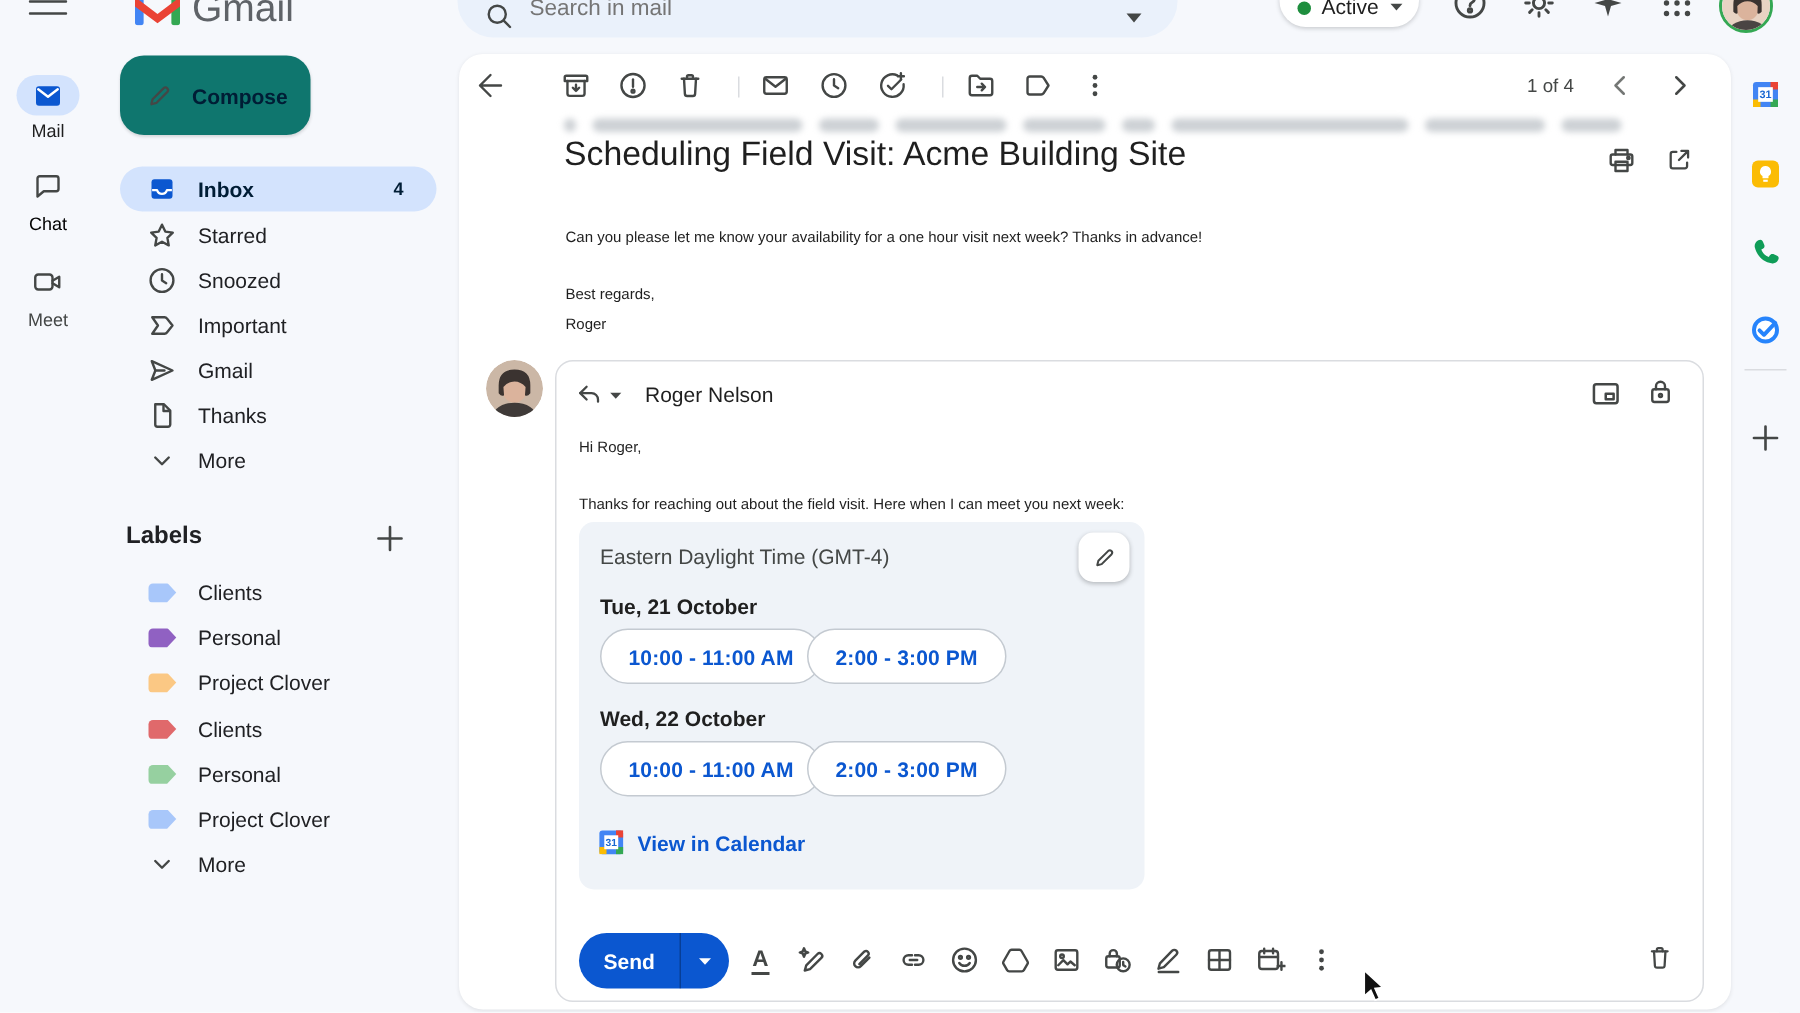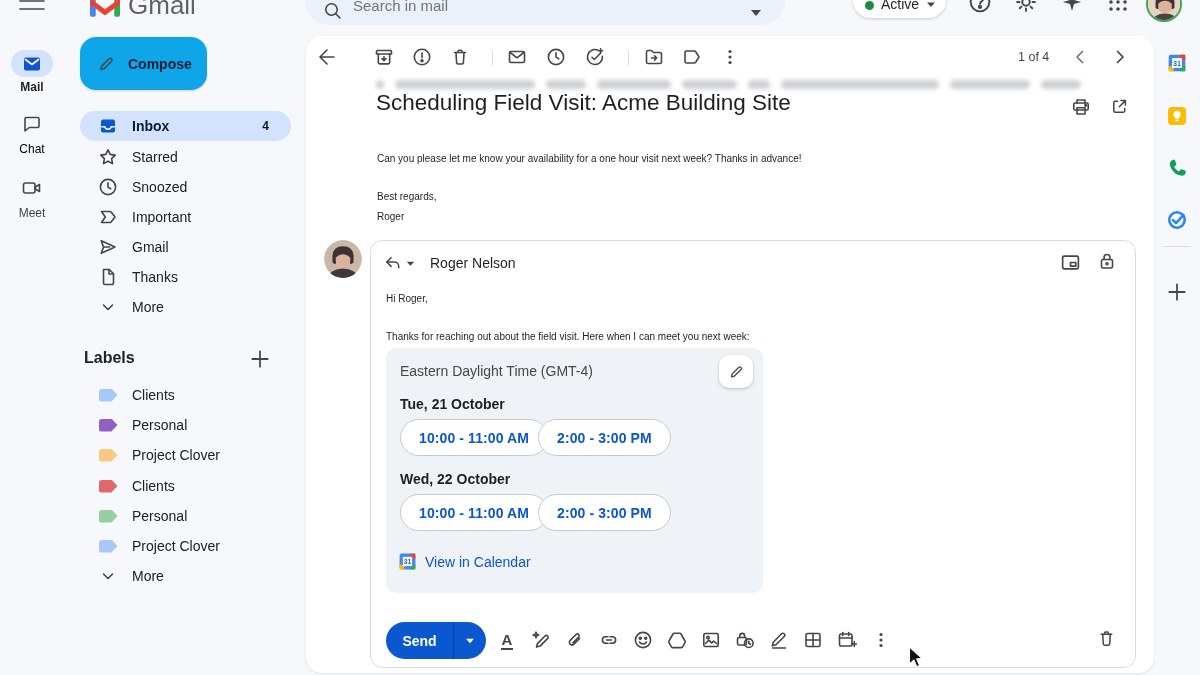--- a/index.html
+++ b/index.html
@@ -3,21 +3,21 @@
 <meta charset="utf-8">
 <style>
   *{margin:0;padding:0;box-sizing:border-box}
   html,body{width:1200px;height:675px;overflow:hidden}
   body{position:relative;background:#f6f8fc;font-family:"Liberation Sans",sans-serif;color:#1f1f1f}
   .abs{position:absolute}
   .txt{white-space:nowrap}
   svg.st path,svg.st rect,svg.st circle,svg.st line,svg.st polyline,svg.st ellipse{stroke:#444746;fill:none;stroke-width:1.6;stroke-linecap:round;stroke-linejoin:round}
   svg .fl{fill:#444746;stroke:none}
   .card{background:#fff;border-radius:16px;box-shadow:0 1px 3px rgba(0,0,0,.09)}
-  .pillbtn{display:flex;align-items:center;border-radius:16px;background:#0ea5e9;box-shadow:0 1px 2px rgba(60,64,67,.18)}
+  .pillbtn{display:flex;align-items:center;border-radius:16px;background:#0f766e;box-shadow:0 1px 2px rgba(60,64,67,.18)}
   .navrow{display:flex;align-items:center;height:30px;border-radius:15px;font-size:14px;color:#202124}
   .navrow .nico{width:20px;margin-left:18px;margin-right:14px;display:flex;justify-content:center}
   .navrow.sel{background:#d3e3fd;font-weight:bold;color:#001d35}
   .tag{width:19px;height:13px;border-radius:3px;clip-path:polygon(0 0,68% 0,100% 50%,68% 100%,0 100%)}
   .chip{position:absolute;display:inline-flex;align-items:center;height:37px;padding:0 18px;background:#fff;border:1px solid #c4cad1;border-radius:19px;color:#0b57d0;font-size:14px;font-weight:bold;letter-spacing:.1px}
   .blurbar{height:9px;border-radius:5px;background:#cdd1d5;filter:blur(2px);display:inline-block;margin-right:11px;vertical-align:middle}
   .ibtn{display:flex;align-items:center;justify-content:center;cursor:pointer}
   .body-text{font-size:10px;line-height:20px;color:#1f1f1f}
 </style>
 </head>
@@ -102,21 +102,21 @@
       <path fill="#4a4443" d="M4 36 a14 9 0 0 1 28 0 Z"></path>
     </svg>
 </div>
 
 <div class="abs" style="left:11px;top:50px;width:42px;height:27px;border-radius:14px;background:#d3e3fd;display:flex;align-items:center;justify-content:center">
   <svg width="20" height="20" viewBox="0 0 20 20">
     <rect x="2" y="3.5" width="16" height="13" rx="2" fill="#0b57d0"></rect>
     <path d="M3.5 5.5 l6.5 5 6.5-5" stroke="#fff" fill="none" stroke-width="1.6" stroke-linecap="round" stroke-linejoin="round"></path>
   </svg>
 </div>
-<div class="abs txt" style="left:0;top:80px;width:64px;text-align:center;font-size:12px;font-weight:bold;color:#1f1f1f">Mail</div>
+<div class="abs txt" style="left:0;top:80px;width:64px;text-align:center;font-size:12px;font-weight:normal;color:#1f1f1f">Mail</div>
 
 <div class="abs ibtn" style="left:22px;top:114px">
   <svg class="st" width="20" height="20" viewBox="0 0 20 20">
       <path d="M4.5 3.5 h11 A1.5 1.5 0 0 1 17 5 v7 a1.5 1.5 0 0 1-1.5 1.5 H7.2 L3 17 V5 a1.5 1.5 0 0 1 1.5-1.5 Z"></path>
     </svg>
 </div>
 <div class="abs txt" style="left:0;top:142px;width:64px;text-align:center;font-size:12px;color:#000000">Chat</div>
 
 <div class="abs ibtn" style="left:21px;top:178px">
   <svg class="st" width="22" height="20" viewBox="0 0 22 20">
@@ -417,21 +417,21 @@
 <div class="abs ibtn" style="left:398px;top:552px">
   <svg width="19" height="19" viewBox="0 0 18 18">
     <rect x="1.5" y="1.5" width="15" height="15" rx="2" fill="#4285f4"></rect>
     <rect x="12" y="1.5" width="4.5" height="4.5" fill="#ea4335"></rect>
     <rect x="1.5" y="12" width="4.5" height="4.5" fill="#fbbc04"></rect>
     <rect x="12" y="12" width="4.5" height="4.5" fill="#34a853"></rect>
     <rect x="4.6" y="4.6" width="8.8" height="8.8" fill="#fff"></rect>
     <text x="9" y="11.3" text-anchor="middle" font-size="6.5" font-weight="bold" font-family="Liberation Sans, sans-serif" fill="#1967d2">31</text>
   </svg>
 </div>
-<div class="abs txt" style="left:425px;top:554px;font-size:14px;font-weight:normal;color:#0b57d0">View in Calendar</div>
+<div class="abs txt" style="left:425px;top:554px;font-size:14px;font-weight:bold;color:#0b57d0">View in Calendar</div>
 
 <div class="abs" style="left:386px;top:622px;width:100px;height:37px;border-radius:19px;background:#0b57d0;display:flex;align-items:center">
   <span style="flex:1;text-align:center;color:#fff;font-size:14px;font-weight:bold">Send</span>
   <span style="width:1px;height:37px;background:rgba(0,0,0,.28)"></span>
   <span class="ibtn" style="width:32px;height:37px">
     <svg width="10" height="6" viewBox="0 0 10 6">
         <path d="M1 0.8 l4 4.4 4-4.4 Z" fill="#fff"></path>
       </svg>
   </span>
 </div>

